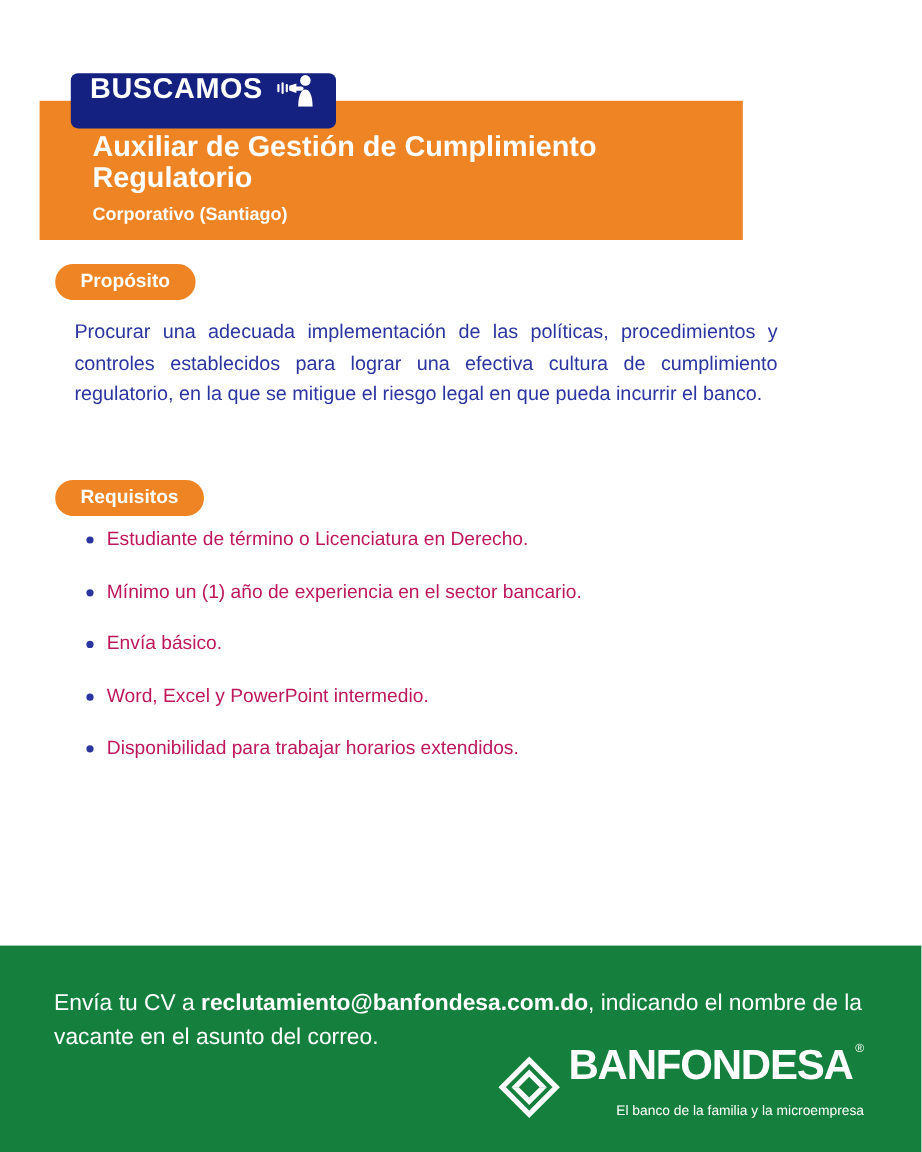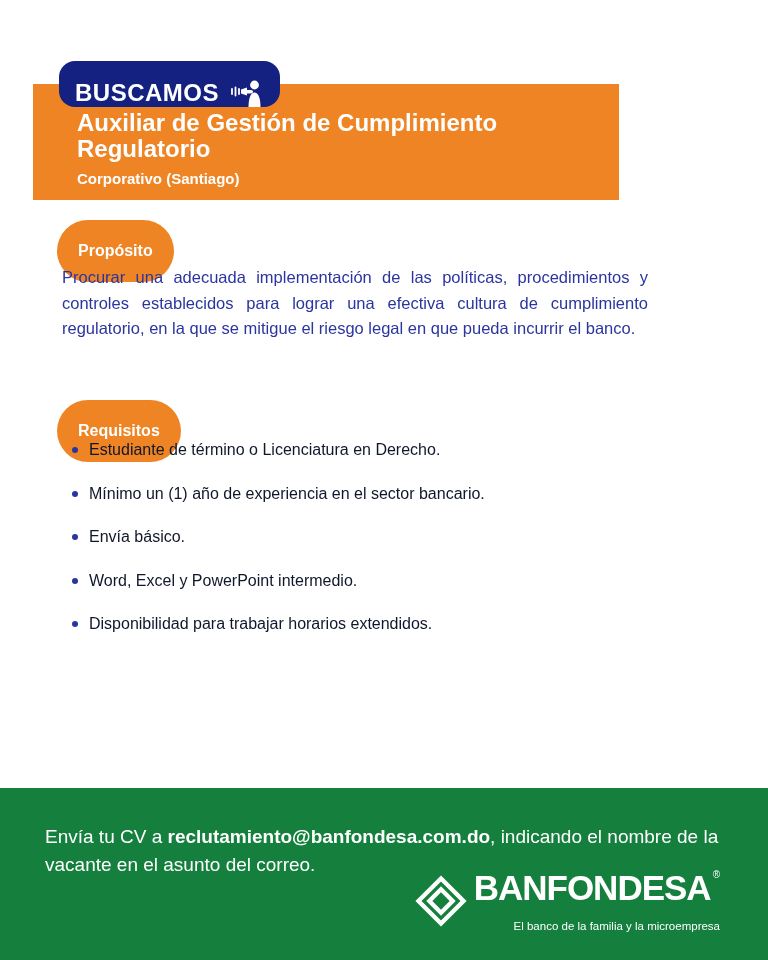--- a/index.html
+++ b/index.html
@@ -16,23 +16,23 @@
     position: absolute;
     left: 33px; top: 84px;
     width: 586px; height: 116px;
     background: #ee8424;
   }
   .badge {
     position: absolute;
     left: 59px; top: 61px;
     height: 46px;
     padding: 0 18px 0 16px;
-    border-radius: 16px;
+    border-radius: 6px;
     background: #142180;
-    display: flex; align-items: flex-end; gap: 9px;
+    display: flex; align-items: flex-start; gap: 9px;
     z-index: 2;
   }
   .badge-label {
     color: #ffffff;
     font-size: 24px;
     font-weight: bold;
     letter-spacing: 0.5px;
   }
   .badge-icon svg { display: block; }
 
@@ -51,23 +51,23 @@
   .banner-subtitle {
     color: #ffffff;
     font-size: 15px;
     font-weight: bold;
     margin-top: 7px;
   }
 
   
   .pill {
     position: absolute;
-    left: 57px;
+    left: 46px;
     height: 30px;
-    padding: 16px 21px;
+    padding: 0 21px;
     border-radius: 999px;
     background: #ee8424;
     color: #ffffff;
     font-size: 16px;
     font-weight: bold;
     display: inline-flex;
     align-items: center;
   }
   .pill-proposito { top: 220px; }
   .pill-requisitos { top: 400px; }
@@ -87,21 +87,21 @@
   .req-list {
     position: absolute;
     left: 70px; top: 440px;
     width: 580px;
     margin: 0; padding: 0;
     list-style: none;
   }
   .req-list li {
     position: relative;
     padding-left: 19px;
-    color: #0f172a;
+    color: #be185d;
     font-size: 16px;
     line-height: 20px;
     margin-bottom: 23.5px;
   }
   .req-list li::before {
     content: "";
     position: absolute;
     left: 2px; top: 7px;
     width: 6px; height: 6px;
     border-radius: 50%;
@@ -122,21 +122,21 @@
     color: #ffffff;
     font-size: 19px;
     line-height: 1.45;
   }
   .footer-cta .email { font-weight: bold; }
 
   .brand {
     position: absolute;
     right: 48px; bottom: 28px;
     display: flex;
-    align-items: center;
+    align-items: flex-end;
     gap: 7px;
   }
   .brand-mark svg { display: block; }
   .brand-textcol { display: flex; flex-direction: column; align-items: flex-end; }
   .brand-wordline { display: flex; align-items: flex-start; }
   .brand-word {
     color: #ffffff;
     font-size: 35px;
     font-weight: bold;
     letter-spacing: -1px;

